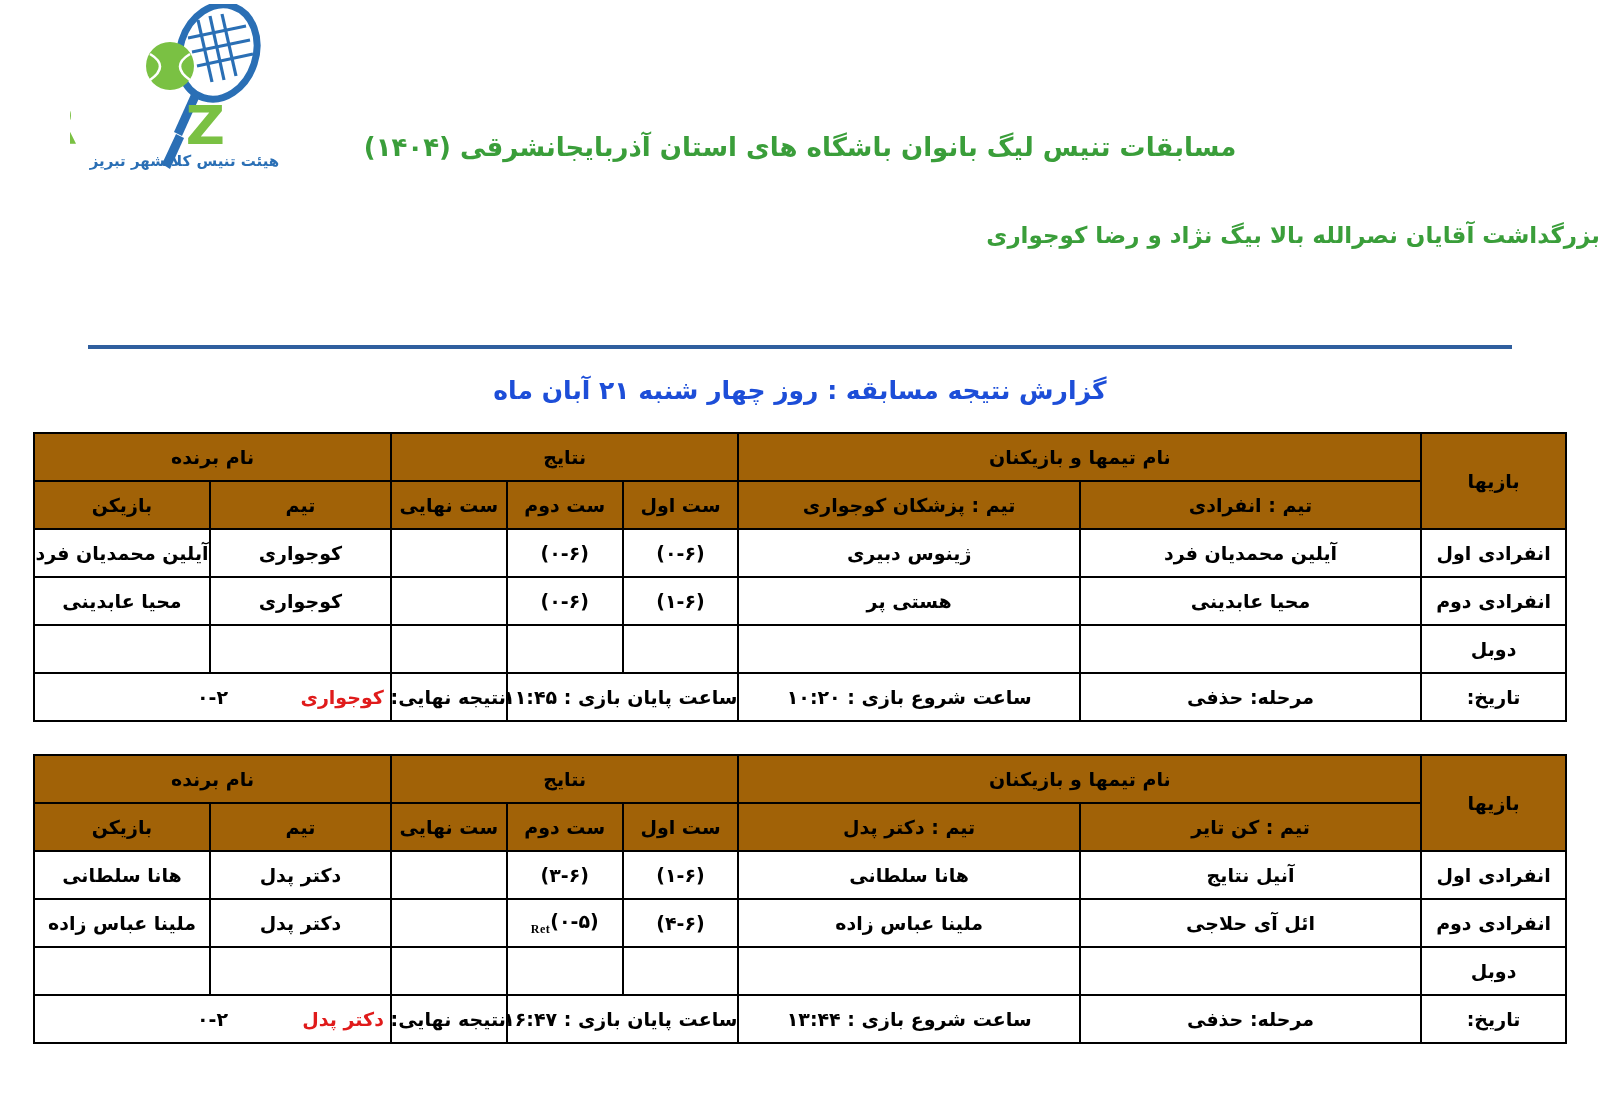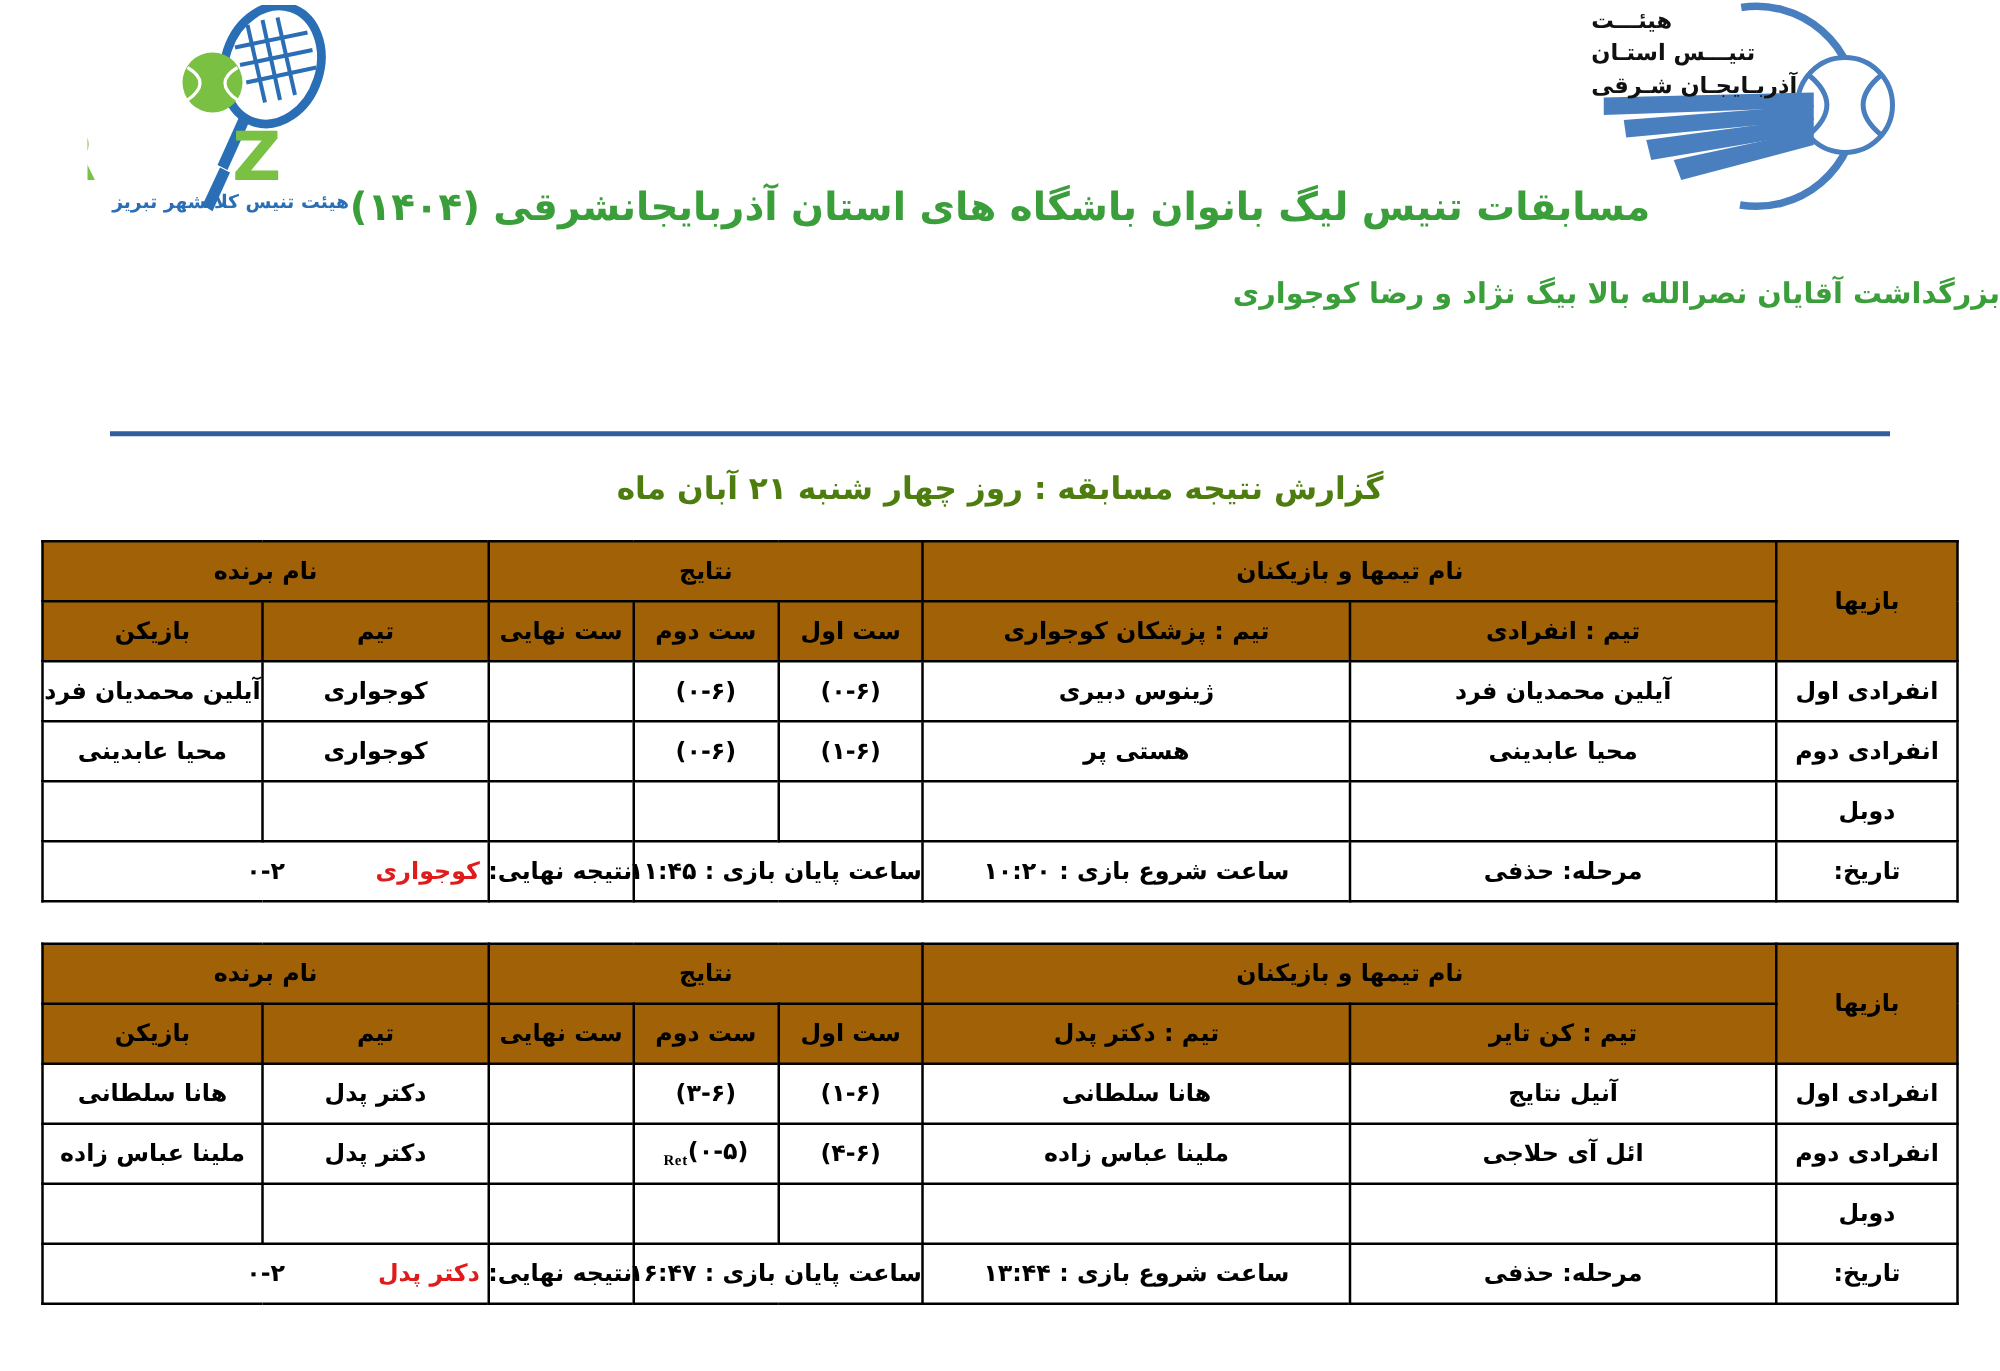--- a/index.html
+++ b/index.html
@@ -39,25 +39,24 @@
     height: 170px;
   }
   .logo-right svg { display: block; }
 
   .title-main {
     position: absolute;
     top: 132px;
     left: 0;
     width: 100%;
     text-align: center;
-    font-size: 31px;
+    font-size: 26px;
     font-weight: bold;
     color: #3a9e3a;
     letter-spacing: 0px;
-    margin-top: 16px;
   }
   .title-sub {
     position: absolute;
     top: 222px;
     left: 0;
     width: 100%;
     font-size: 23px;
     font-weight: bold;
     color: #3a9e3a;
   }
@@ -72,21 +71,21 @@
   }
 
   .report-heading {
     position: absolute;
     top: 376px;
     left: 0;
     width: 100%;
     text-align: center;
     font-size: 25px;
     font-weight: bold;
-    color: #4d7c0f;
+    color: #1d4ed8;
   }
 
   
   .tables-wrap {
     position: absolute;
     top: 432px;
     left: 33px;
     width: 1534px;
   }
   table.match {
@@ -168,41 +167,20 @@
         <path d="M80,50 Q100,62 80,76" fill="none" stroke="#ffffff" stroke-width="2.6"></path>
         <path d="M120,50 Q100,62 120,76" fill="none" stroke="#ffffff" stroke-width="2.6"></path>
       </g>
       <text x="8" y="140" font-family="DejaVu Sans, sans-serif" font-size="54" font-weight="bold" fill="#7ac143" letter-spacing="1">TABR</text>
       <text x="155" y="140" font-family="DejaVu Sans, sans-serif" font-size="54" font-weight="bold" fill="#7ac143">Z</text>
     </svg>
     <div style="position:absolute;top:148px;right:8px;width:215px;text-align:center;
                 font-size:15px;color:#2a6fb5;font-weight:bold;">هیئت تنیس کلانشهر تبریز</div>
   </div>
 
-  <div class="logo-right">
-    <svg viewBox="0 0 300 170" width="300" height="170" aria-hidden="true">
-
-      <path d="M138,6 A80,80 0 1 1 137,164" fill="none" stroke="#4a7fbf" stroke-width="6"></path>
-
-      <circle cx="221" cy="84" r="38" fill="#ffffff" stroke="#4a7fbf" stroke-width="4"></circle>
-      <path d="M192,60 Q221,84 192,108" fill="none" stroke="#4a7fbf" stroke-width="4"></path>
-      <path d="M250,60 Q221,84 250,108" fill="none" stroke="#4a7fbf" stroke-width="4"></path>
-
-      <path d="M28,78 L196,74 L196,86 L28,92 Z" fill="#4a7fbf"></path>
-      <path d="M44,96 L196,84 L196,96 L46,110 Z" fill="#4a7fbf"></path>
-      <path d="M62,112 L196,94 L196,106 L66,128 Z" fill="#4a7fbf"></path>
-      <path d="M84,128 L196,104 L196,116 L90,144 Z" fill="#4a7fbf"></path>
-    </svg>
-    <div style="position:absolute;top:4px;right:42px;width:240px;text-align:left;
-                font-size:18px;font-weight:bold;color:#111;line-height:1.45;">
-      <div>هیئـــت</div>
-      <div>تنیـــس استـان</div>
-      <div>آذربـایجـان شـرقی</div>
-    </div>
-  </div>
 
   <div class="title-main">مسابقات تنیس لیگ بانوان باشگاه های استان آذربایجانشرقی (۱۴۰۴)</div>
   <div class="title-sub">بزرگداشت آقایان نصرالله بالا بیگ نژاد و رضا کوجواری</div>
 </div>
 
 <div class="rule"></div>
 
 <div class="report-heading">گزارش نتیجه مسابقه : روز چهار شنبه ۲۱ آبان ماه</div>
 
 <div class="tables-wrap">

